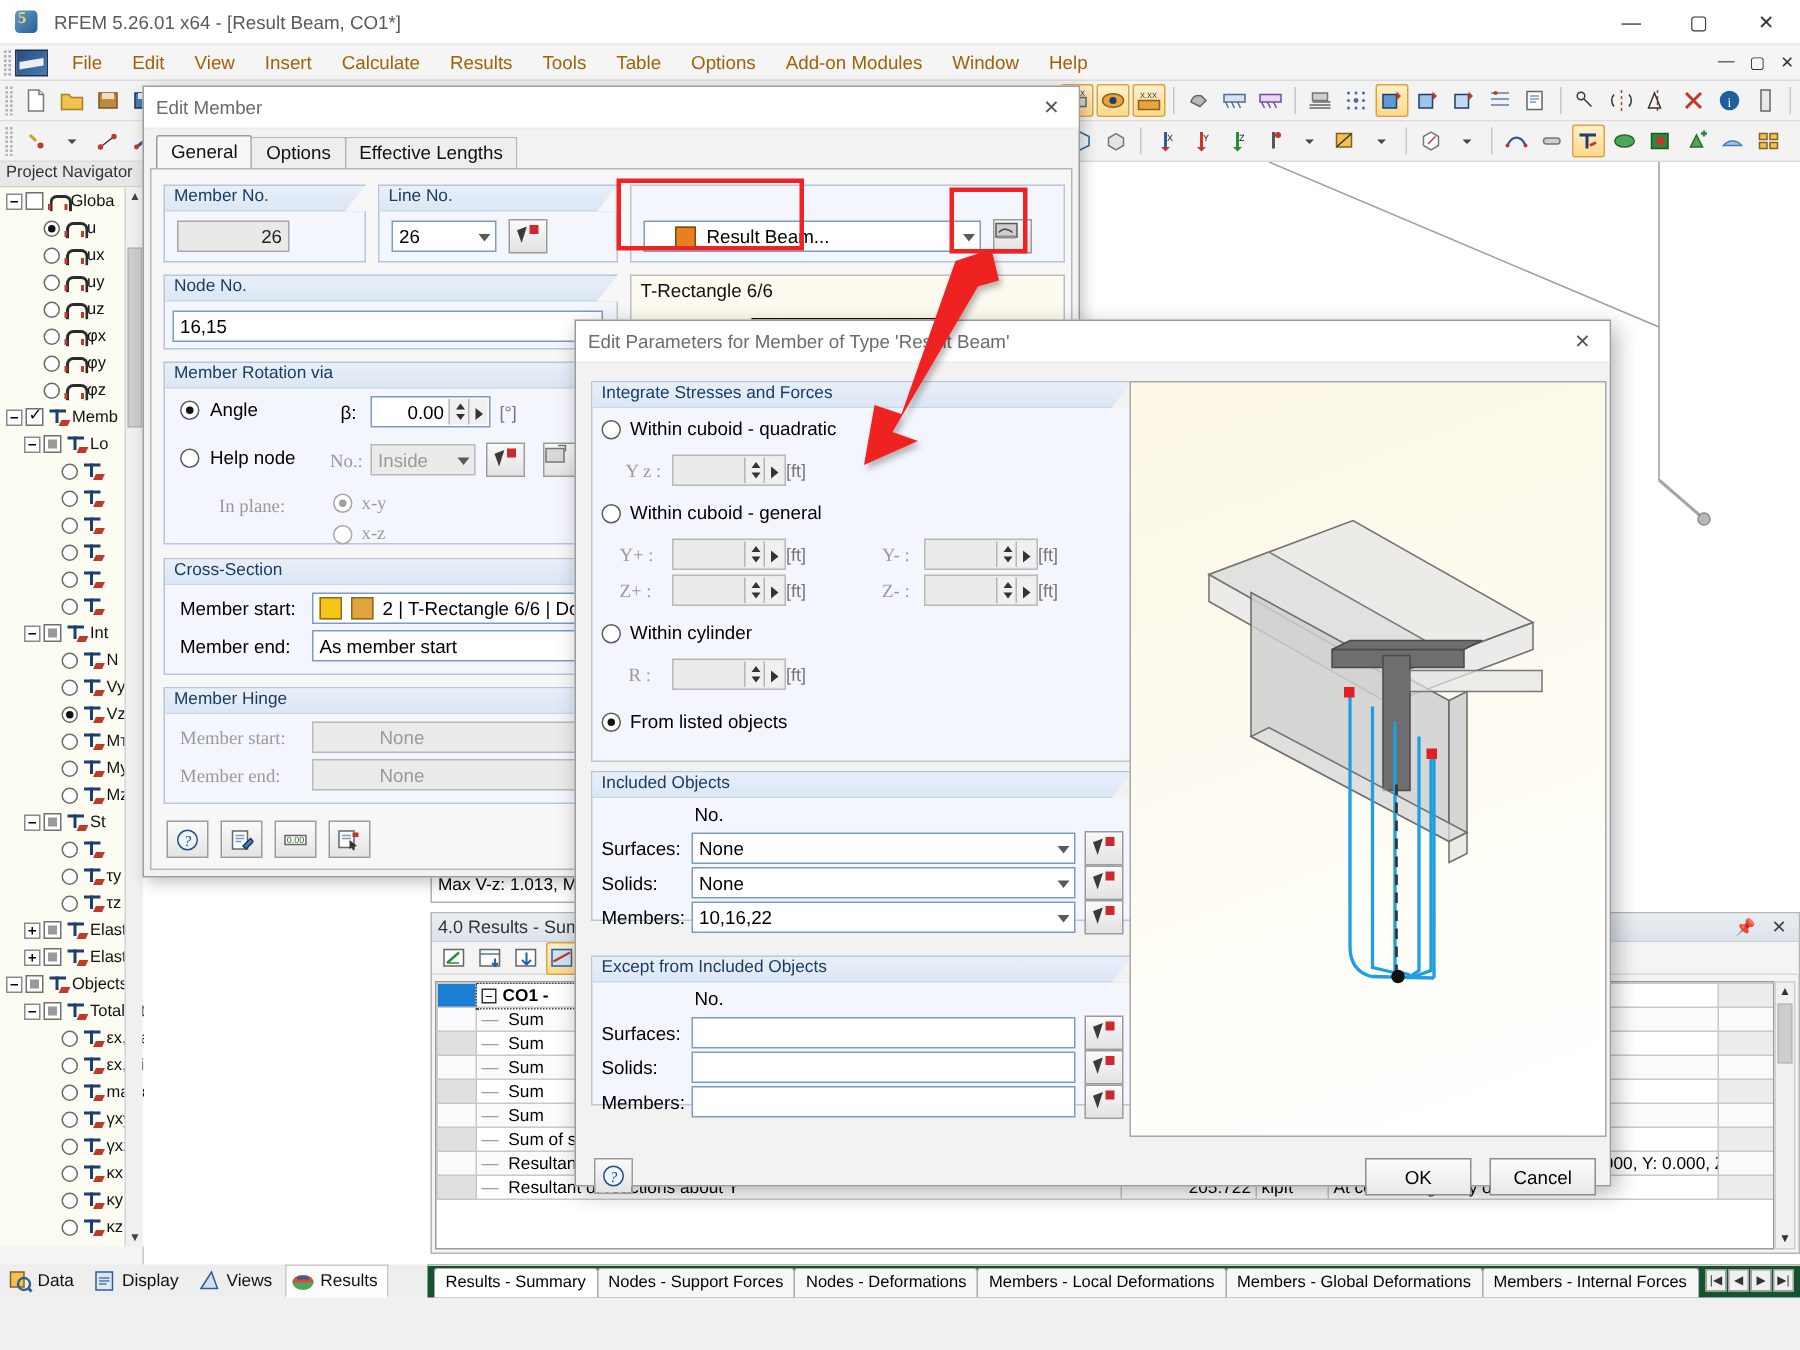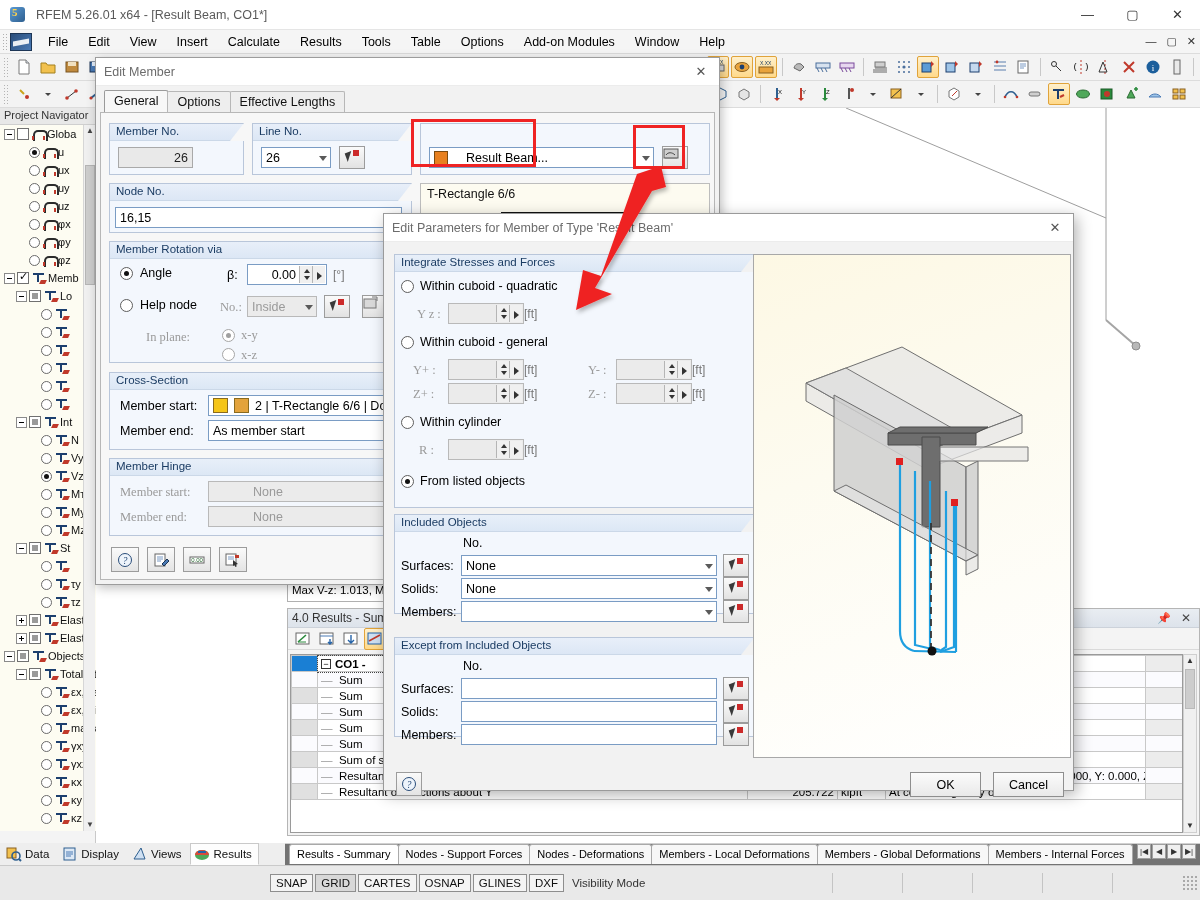--- a/index.html
+++ b/index.html
@@ -57,21 +57,21 @@
   .menu-logo {
     width: 22px; height: 18px; margin: 0 6px 0 2px;
     background: linear-gradient(135deg,#2a4d7a,#4a7ab5);
     border: 1px solid #1c3555; position: relative;
   }
   .menu-logo:after {
     content: ""; position: absolute; left: 2px; top: 6px; width: 16px; height: 5px;
     background: #fff; transform: skewY(-10deg); opacity: .9;
   }
   .menu-item {
-    padding: 3px 10px; font-size: 12.5px; color: #000000; cursor: default;
+    padding: 3px 10px; font-size: 12.5px; color: #a16207; cursor: default;
   }
   .menubar .win-btns { margin-left: auto; display: flex; padding-right: 4px; gap: 10px; color: #333; font-size: 11px; }
 
   
   .toolbar-row {
     position: absolute; left: 0; width: 1200px; height: 27px;
     background: #f3f3f3; border-bottom: 1px solid #dcdcdc;
     display: flex; align-items: center; overflow: hidden;
   }
   .toolbar-row.r1 { top: 54px; }
@@ -170,21 +170,21 @@
     background: #eeeeee;
   }
   .navbtm .nb {
     display: flex; align-items: center; gap: 3px; padding: 2px 6px 2px 3px;
     font-size: 11.5px; color: #111; border: 1px solid transparent;
   }
   .navbtm .nb.active { background: #fdfdfd; border-color: #c9c9c9; border-bottom-color:#fdfdfd; }
 
   .tabstrip {
     position: absolute; left: 285px; bottom: 35px; width: 915px; height: 22px;
-    background: #737373; display: flex; align-items: flex-start; padding-left: 4px;
+    background: #14532d; display: flex; align-items: center; padding-left: 4px;
     border-top: 1px solid #d0d0d0;
     margin-top: 43px;
   }
   .rtab {
     font-size: 11px; color: #000; padding: 2px 7px 3px 7px; height: 20px;
     background: #f7f7f7; border: 1px solid #a9a9a9; border-bottom: none;
     border-radius: 3px 3px 0 0; margin-right: -1px; white-space: nowrap;
     display: flex; align-items: center;
   }
   .rtab.active { background: #ffffff; font-weight: normal; }
@@ -1284,38 +1284,20 @@
       <div class="rtab">Members - Global Deformations</div>
       <div class="rtab">Members - Internal Forces</div>
       <div class="tabnav">
         <div class="tn">|◀</div>
         <div class="tn">◀</div>
         <div class="tn">▶</div>
         <div class="tn">▶|</div>
       </div>
     </div>
 
-  <div class="statusbar">
-    <div class="sgap"></div>
-    <div class="sbtn">SNAP</div>
-    <div class="sbtn pressed">GRID</div>
-    <div class="sbtn">CARTES</div>
-    <div class="sbtn">OSNAP</div>
-    <div class="sbtn">GLINES</div>
-    <div class="sbtn">DXF</div>
-    <div class="sb-txt">Visibility Mode</div>
-    <div class="sb-cells">
-      <div class="sb-cell"></div>
-      <div class="sb-cell"></div>
-      <div class="sb-cell"></div>
-      <div class="sb-cell"></div>
-      <div class="sb-cell"></div>
-      <div class="sb-grip"></div>
-    </div>
-  </div>
 
   <div class="dlg-member">
     <div class="dlg-title">
       <div class="t">Edit Member</div>
       <div class="x">✕</div>
     </div>
 
     <div class="tabs">
       <div class="tab active">General</div>
       <div class="tab">Options</div>
@@ -1336,21 +1318,21 @@
           <i class="ca"></i>
         </div>
         <div class="pickbtn" style="position:absolute; left:86px; top:22px;">
           <i class="cursor"></i>
             <i class="star"></i>
         </div>
       </div>
 
       <div class="grp" style="left:319px; top:10px; width:290px; height:52px;">
         <div class="fld combo" style="position:absolute; left:8px; top:23px; width:225px; padding-left:4px;">
-          <span style="display:flex;gap:18px;">
+          <span style="display:flex;gap:7px;margin-left:16px;">
             <i style="width:14px;height:14px;background:#e8801f;border:1px solid #7a4a10;display:inline-block;"></i>
             <span>Result Beam...</span>
           </span>
           <i class="ca"></i>
         </div>
         <div class="tooliconbtn" style="position:absolute; left:241px; top:22px;">
           <svg width="17" height="14" viewBox="0 0 17 14">
             <rect x="1" y="2" width="14" height="9" fill="#cfcfcf" stroke="#5a5a5a"></rect>
             <path d="M3 8c2-3 6-3 9 0" fill="none" stroke="#444"></path>
             <rect x="2" y="10" width="12" height="2" fill="#8d8d8d"></rect>
@@ -1404,21 +1386,21 @@
               <rect x="1" y="3" width="12" height="9" fill="#d9d9d9" stroke="#777"></rect>
               <path d="M9 1h5v4" fill="none" stroke="#777"></path>
             </svg>
         </div>
 
         <span class="lbl dim" style="position:absolute; left:36px; top:88px;">In plane:</span>
         <div style="position:absolute; left:112px; top:86px; display:flex; align-items:center; gap:6px;">
           <i class="radio dim sel"></i>
           <span class="lbl dim">x-y</span>
         </div>
-        <div style="position:absolute; left:112px; top:106px; display:flex; align-items:flex-start; gap:6px;">
+        <div style="position:absolute; left:112px; top:106px; display:flex; align-items:flex-end; gap:6px;">
           <i class="radio dim"></i>
           <span class="lbl dim">x-z</span>
         </div>
       </div>
 
       <div class="grp" style="left:8px; top:259px; width:601px; height:78px;">
         <div class="gh">Cross-Section</div>
         <span class="lbl" style="position:absolute; left:10px; top:26px;">Member start:</span>
         <div class="fld" style="position:absolute; left:98px; top:22px; width:495px; gap:6px;">
           <i class="swatch y"></i>
@@ -1575,20 +1557,21 @@
           <span class="cv">None</span>
           <i class="ca"></i>
         </div>
         <div class="pickbtn" style="position:absolute; left:328px; top:62px;">
             <i class="cursor"></i>
             <i class="star"></i>
           </div>
 
         <span class="lbl" style="position:absolute; left:6px; top:90px;">Members:</span>
         <div class="fld combo" style="position:absolute; left:66px; top:86px; width:256px;">
+          <span class="cv">10,16,22</span>
           <i class="ca"></i>
         </div>
         <div class="pickbtn" style="position:absolute; left:328px; top:85px;">
             <i class="cursor"></i>
             <i class="star"></i>
           </div>
       </div>
 
       <div class="prm-grp" style="left:10px; top:395px; width:361px; height:100px;">
         <div class="gh">Except from Included Objects</div>

